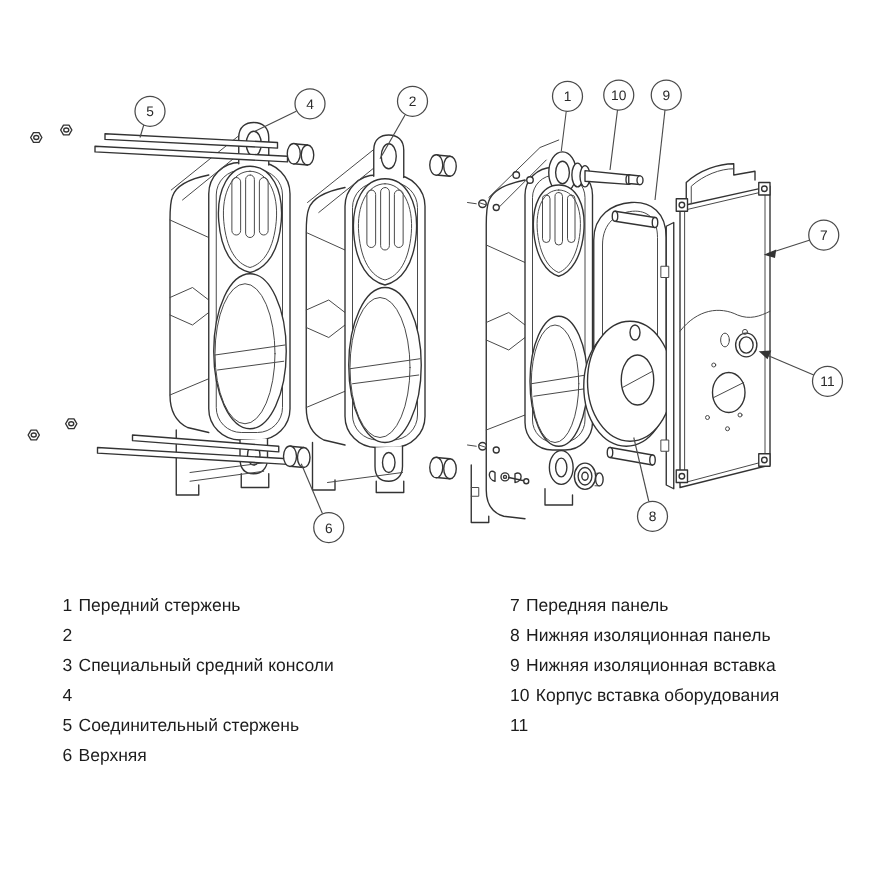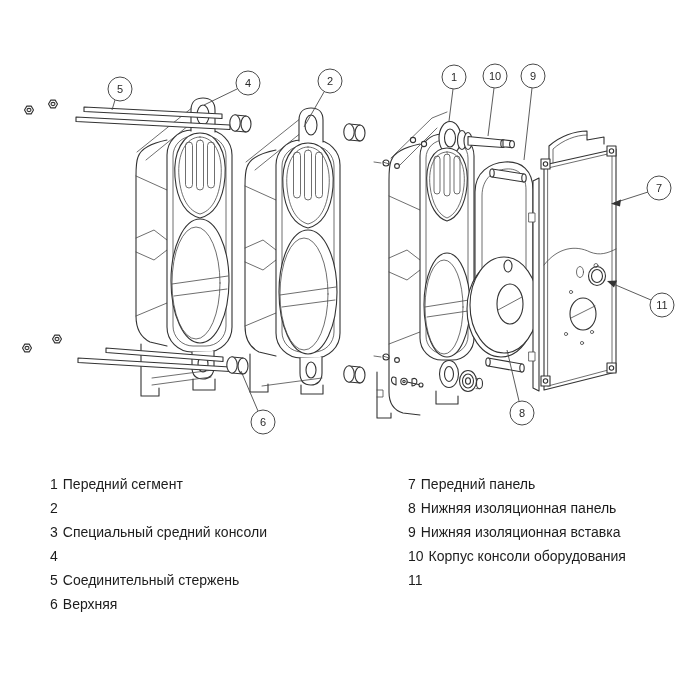--- a/index.html
+++ b/index.html
@@ -299,21 +299,21 @@
         <path class="lead" d="M258,411 L241,371"></path>
         <circle class="cal" cx="263" cy="422" r="12"></circle>
         <text class="callout-num" x="263" y="426">6</text>
       </g>
     </g>
   </svg>
 
   <div class="legend legend-left">
     <div class="legend-item">
       <span>1</span>
-      <span>Передний сегмент</span>
+      <span>Передний стержень</span>
     </div>
     <div class="legend-item">
       <span>2</span>
     </div>
     <div class="legend-item">
       <span>3</span>
       <span>Специальный средний консоли</span>
     </div>
     <div class="legend-item">
       <span>4</span>
@@ -324,32 +324,32 @@
     </div>
     <div class="legend-item">
       <span>6</span>
       <span>Верхняя</span>
     </div>
   </div>
 
   <div class="legend legend-right">
     <div class="legend-item">
       <span>7</span>
-      <span>Передний панель</span>
+      <span>Передняя панель</span>
     </div>
     <div class="legend-item">
       <span>8</span>
       <span>Нижняя изоляционная панель</span>
     </div>
     <div class="legend-item">
       <span>9</span>
       <span>Нижняя изоляционная вставка</span>
     </div>
     <div class="legend-item">
       <span>10</span>
-      <span>Корпус консоли оборудования</span>
+      <span>Корпус вставка оборудования</span>
     </div>
     <div class="legend-item">
       <span>11</span>
     </div>
   </div>
 
 </div>
 
 </body></html>

